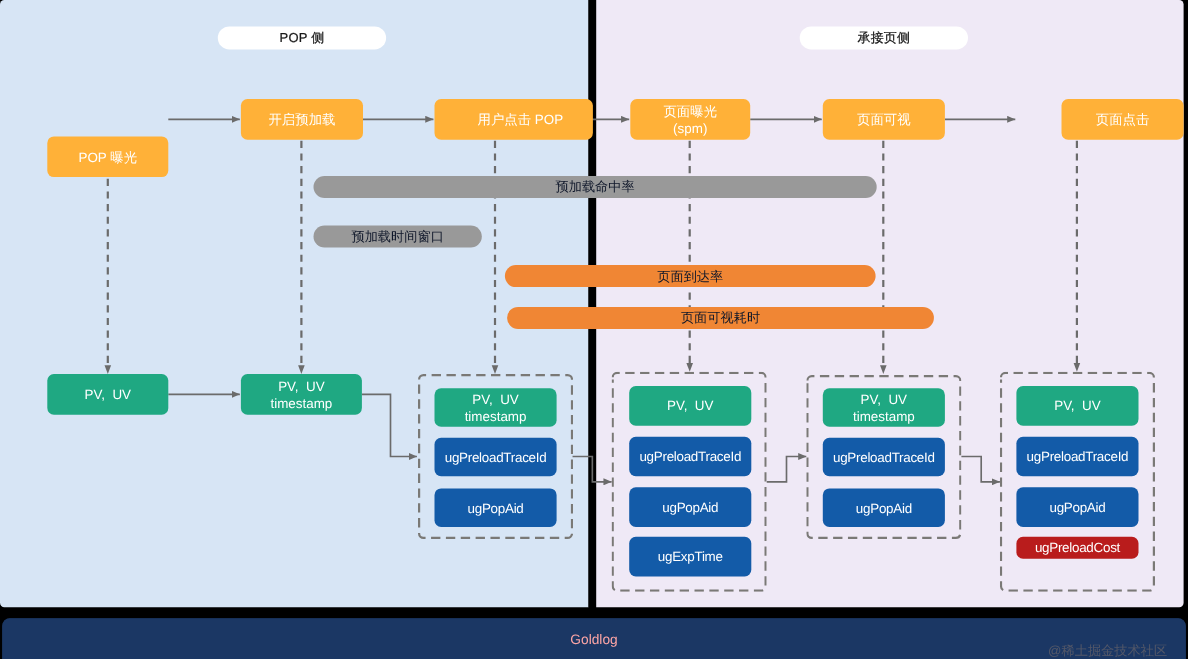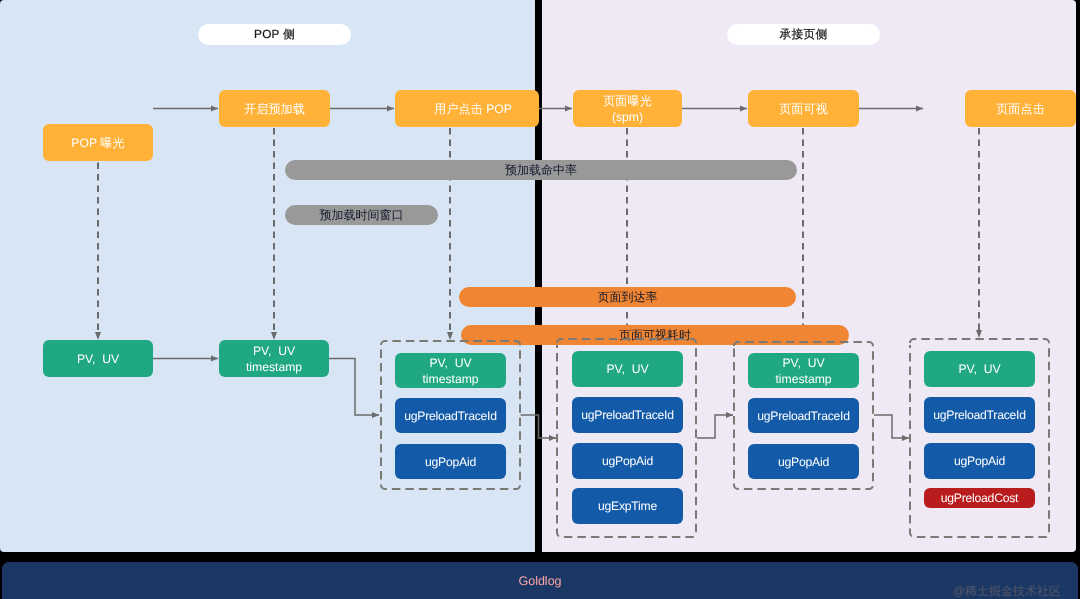--- a/index.html
+++ b/index.html
@@ -30,21 +30,21 @@
         line-height:16px;text-align:center;white-space:pre-wrap;}
   .node.orange{background:#ffb138;}
   .node.green{background:#1fa882;}
   .node.blue{background:#135ba8;letter-spacing:-0.25px;}
 
   
   .metric{position:absolute;height:20px;border-radius:10px;
       display:flex;align-items:center;justify-content:center;
       font-size:12px;color:#0f172a;}
   .metric.grey{background:#999999;}
-  .metric.orange{background:#f08634;margin-top:46px;}
+  .metric.orange{background:#f08634;}
 
   
   .group{position:absolute;}
   .group path{fill:none;stroke:#7a7976;stroke-width:2;stroke-dasharray:8.5 5;
       stroke-dashoffset:-2;}
 
   
   #footer{position:absolute;left:2px;top:562px;width:1076px;height:37px;
       background:#1b3764;border-radius:7px 7px 0 0;}
   #footer-veil{position:absolute;left:2px;top:562px;width:1076px;height:37px;

